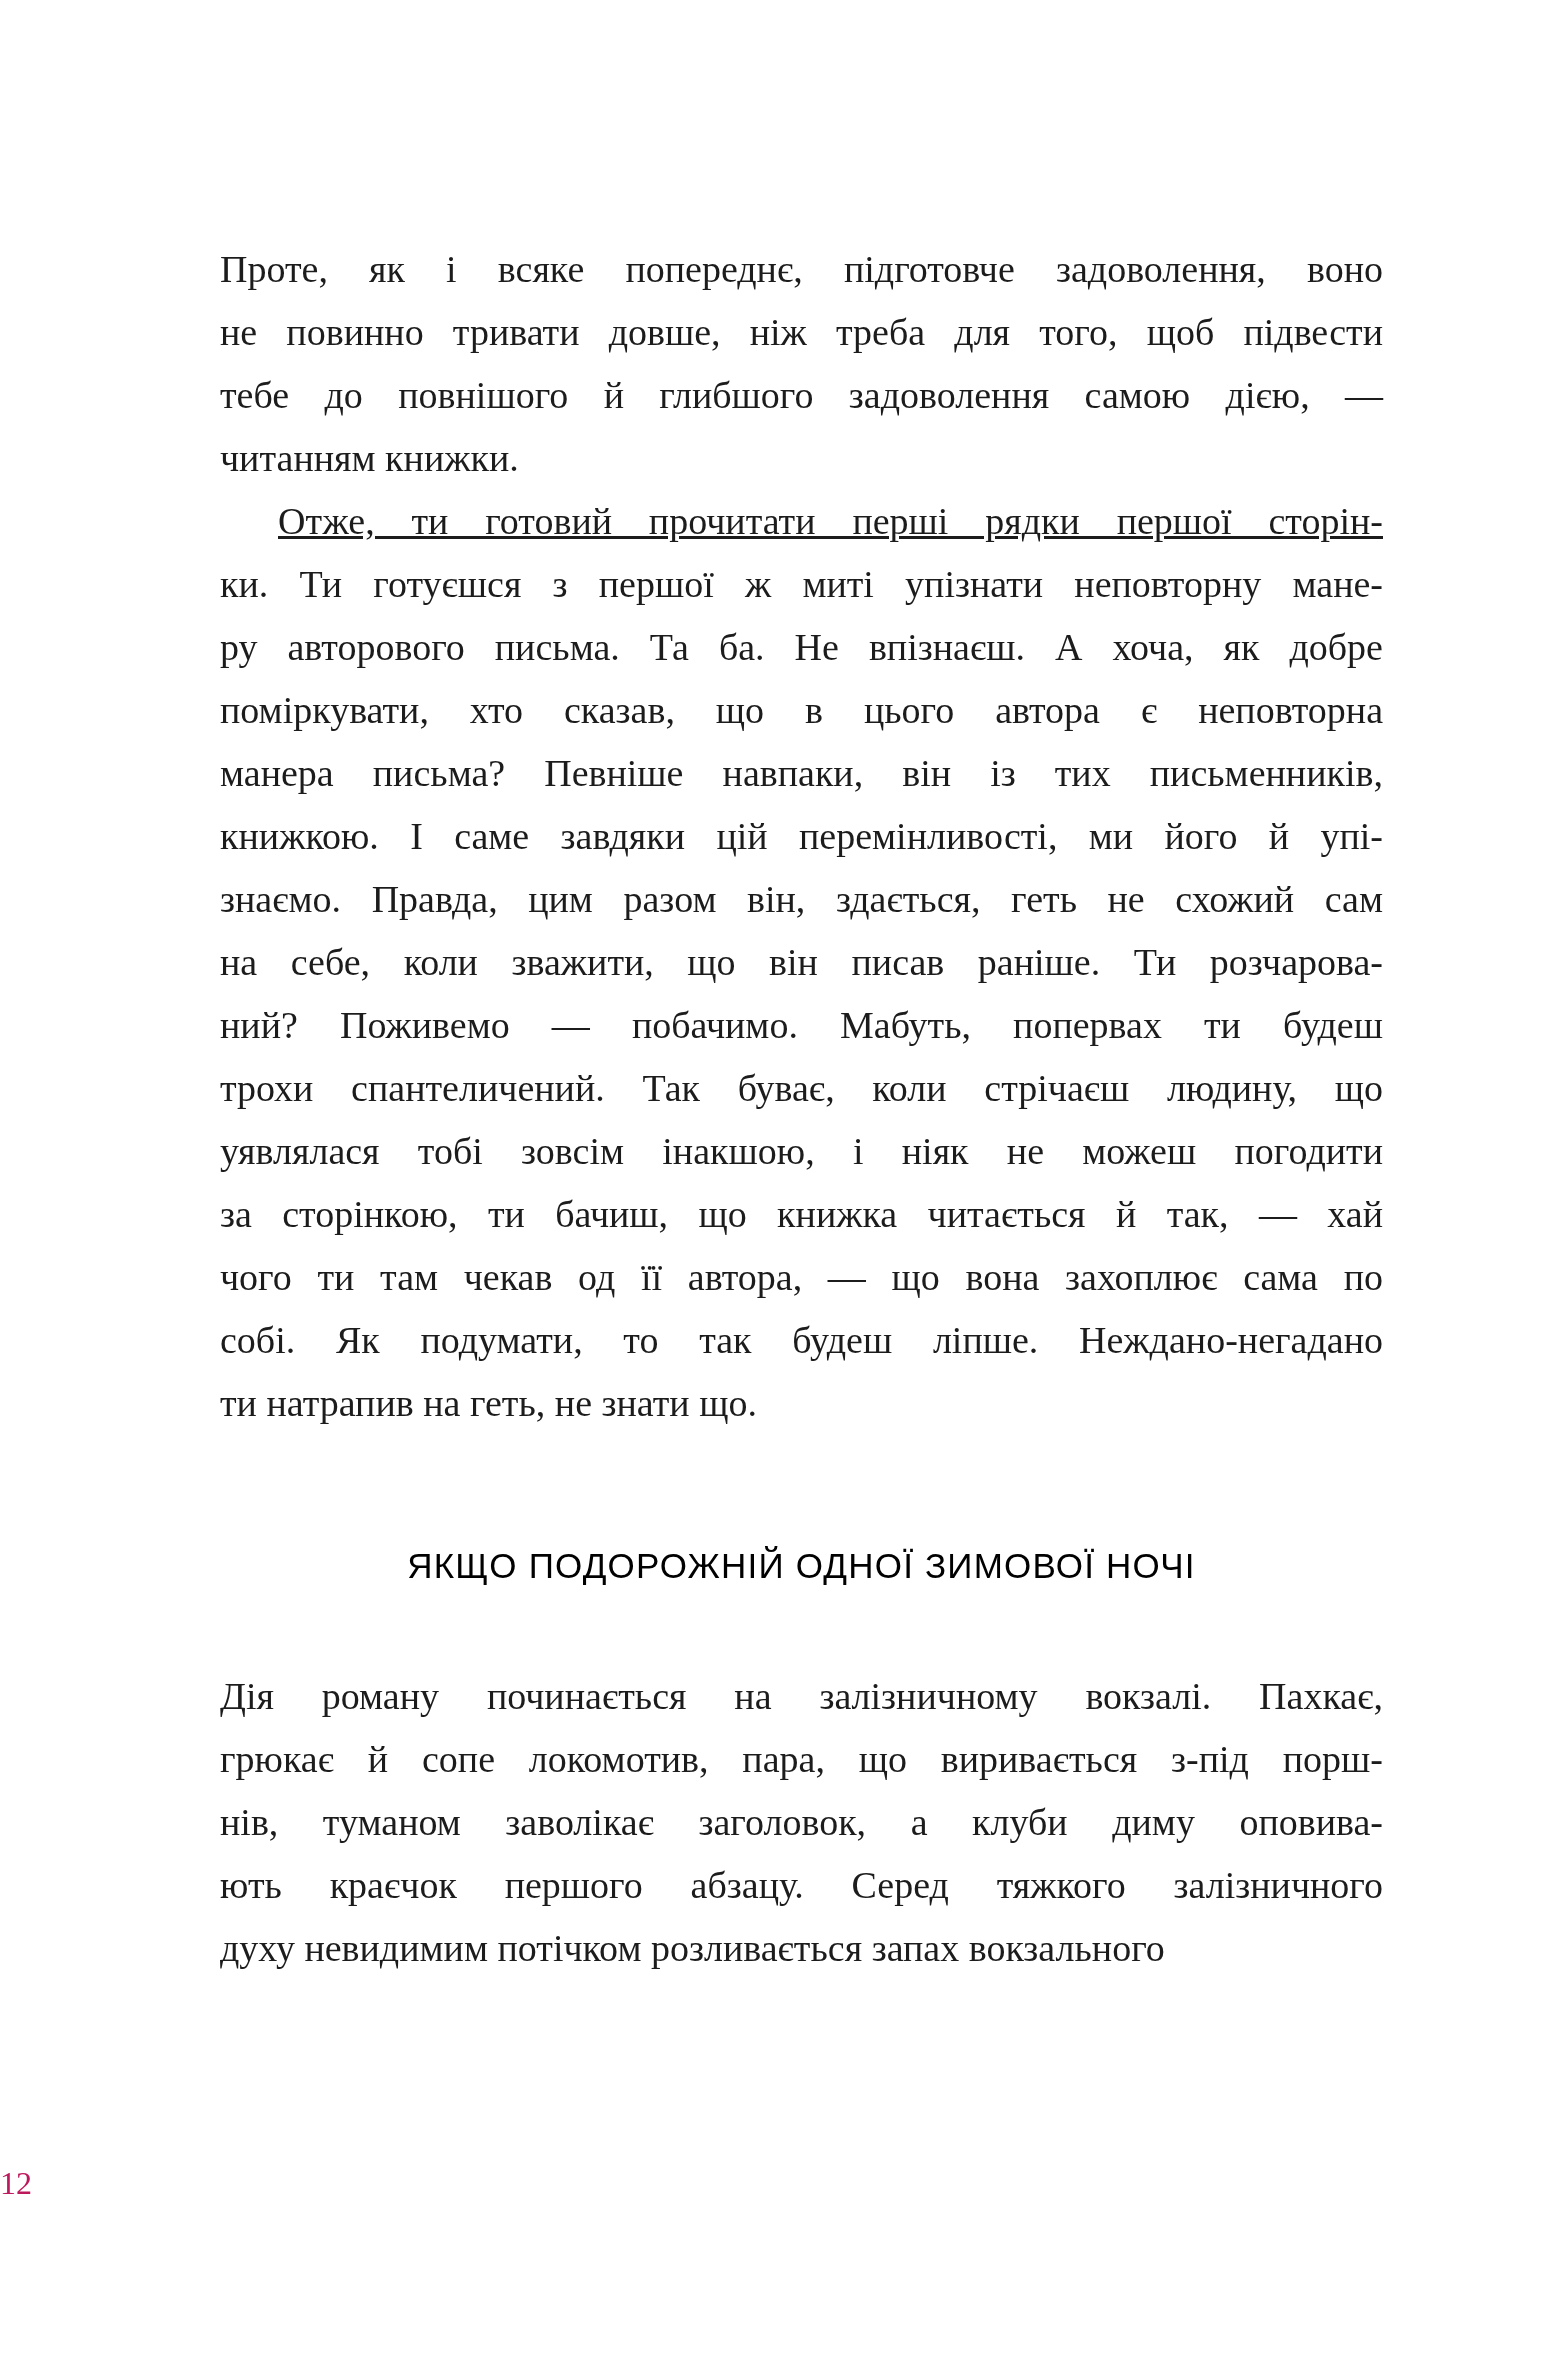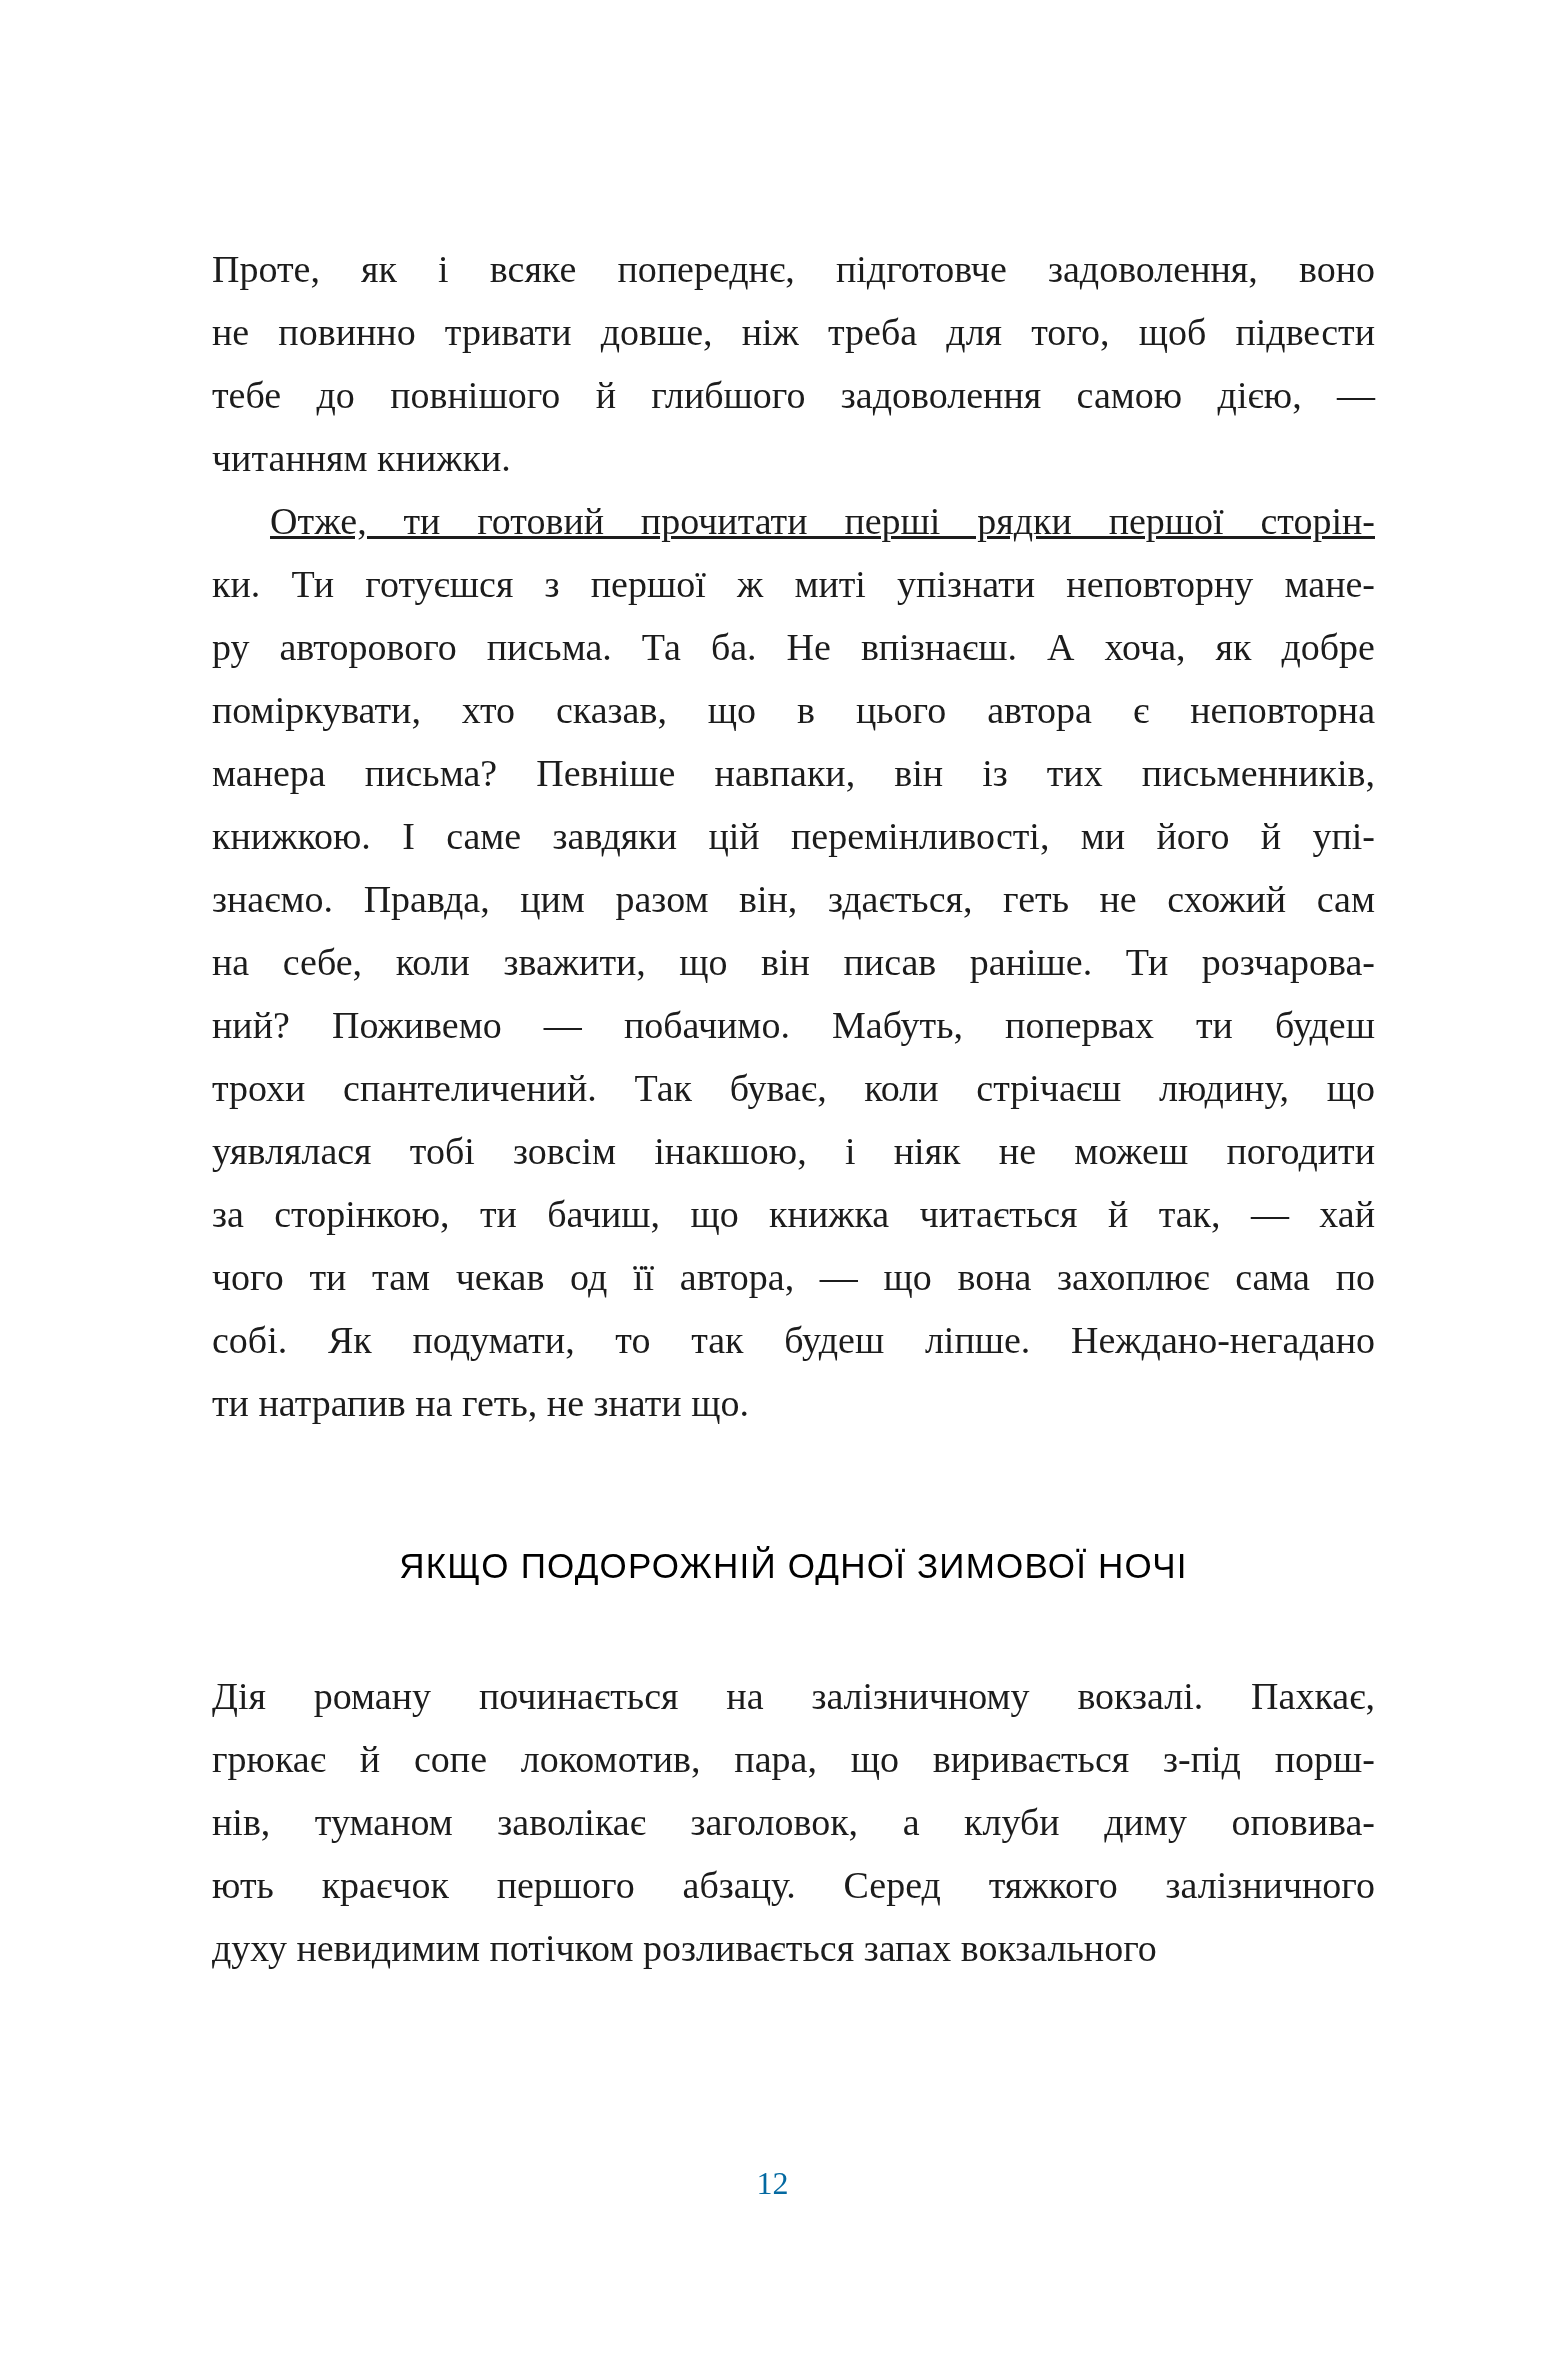--- a/index.html
+++ b/index.html
@@ -12,21 +12,21 @@
     width: 1545px;
     height: 2377px;
     margin: 0 auto;
     background: #ffffff;
     font-family: "Liberation Serif", "DejaVu Serif", serif;
     color: #1c1c1c;
     overflow: hidden;
   }
   .text-block {
     position: absolute;
-    left: 212px;
+    left: 220px;
     top: 238px;
     width: 1163px;
   }
   .para {
     font-size: 38px;
     line-height: 63px;
     margin: 0;
   }
   .para .line {
     text-align: justify;
@@ -53,24 +53,24 @@
     color: #000000;
   }
   .para.after-title {
     margin-top: 77px;
   }
   .page-number {
     position: absolute;
     top: 2164px;
     left: 0;
     width: 100%;
-    text-align: center;
+    text-align: left;
     font-size: 32px;
     line-height: 39px;
-    color: #0369a1;
+    color: #be185d;
   }
 </style>
 </head>
 <body>
 
 <div class="book-page">
   <div class="text-block">
     <div class="para">
         <div class="line">Проте, як і всяке попереднє, підготовче задоволення, воно</div>
         <div class="line">не повинно тривати довше, ніж треба для того, щоб підвести</div>

